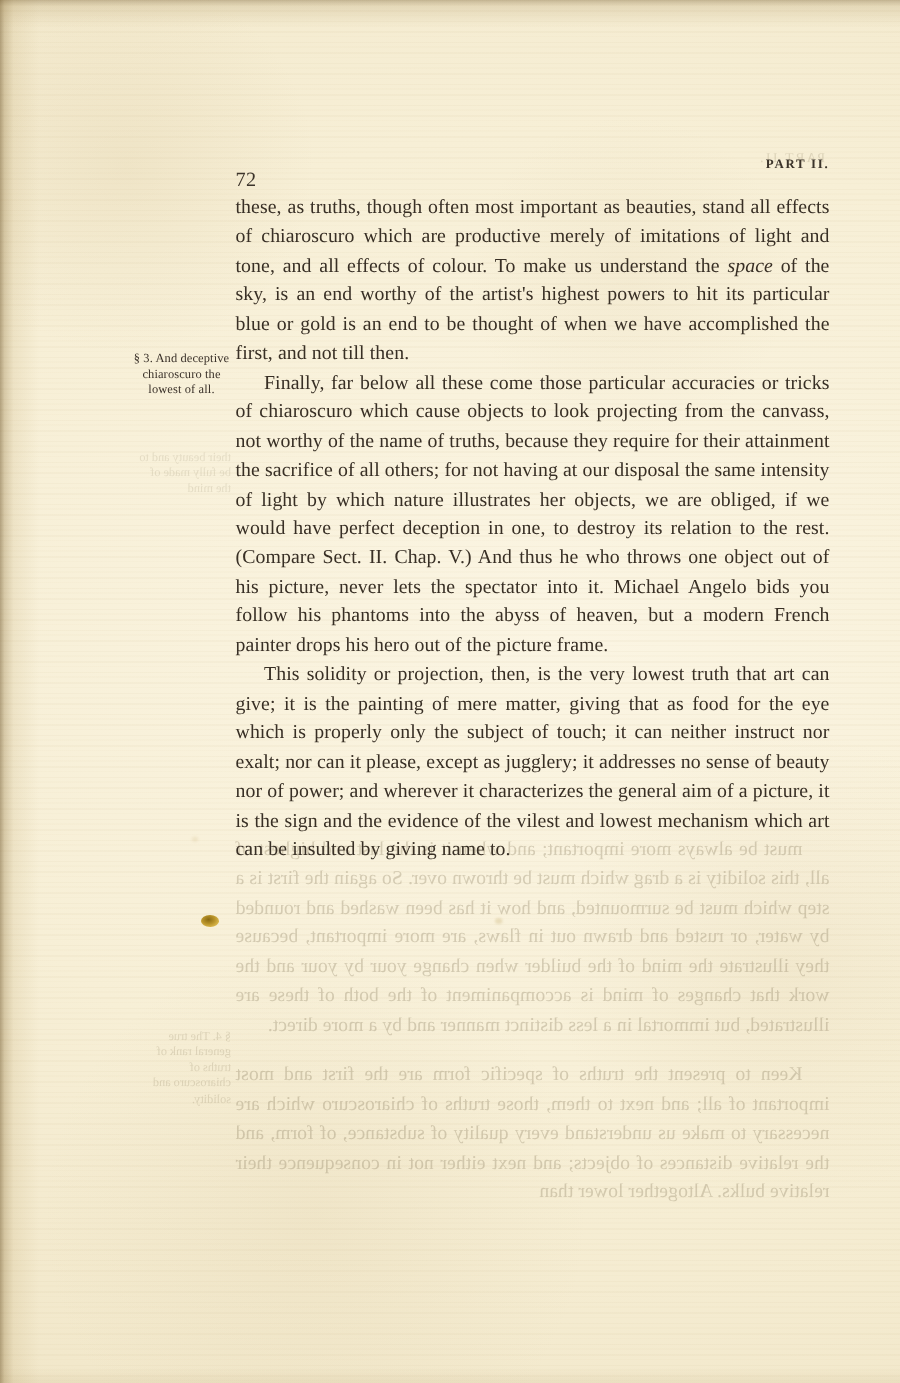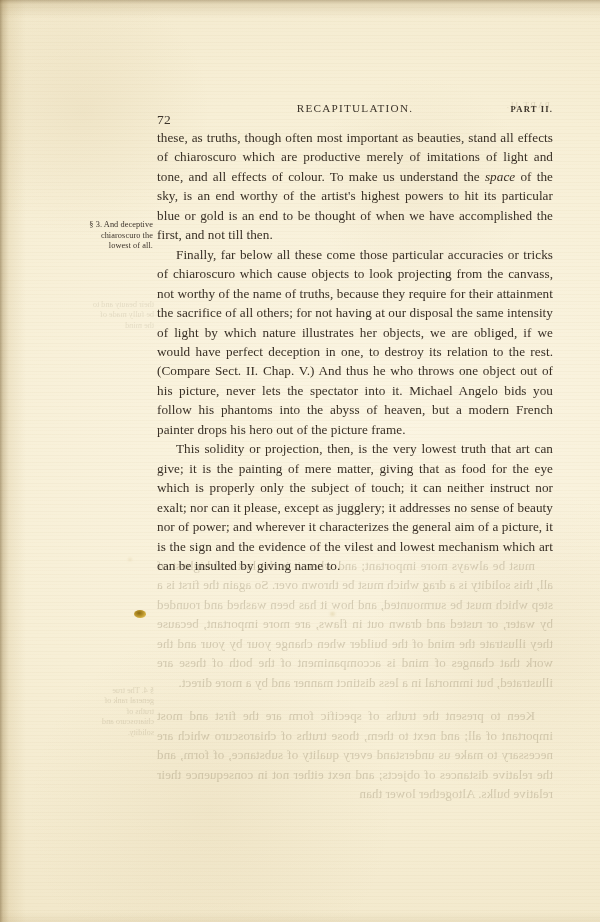--- a/index.html
+++ b/index.html
@@ -188,27 +188,27 @@
     margin: 0 0 0 0;
     text-indent: 19px;
   }
   .textblock p.first { text-indent: 0; }
   .textblock i { font-style: italic; }
 
   
   .marginal-note {
     position: absolute;
     left: 89px;
-    top: 220px;
+    top: 234px;
     width: 64px;
     color: #3b322a;
     font-size: 8.3px;
     line-height: 10.5px;
     letter-spacing: .08px;
-    text-align: right;
+    text-align: center;
     filter: blur(0.25px);
   }
 
   
   .foxing-spot {
     position: absolute;
     left: 134px;
     top: 610px;
     width: 12px;
     height: 8px;
@@ -249,21 +249,20 @@
 
   <div class="showthrough">
     <p>must be always more important; and when it is the last and highest of all, this solidity is a drag which must be thrown over. So again the first is a step which must be surmounted, and how it has been washed and rounded by water, or rusted and drawn out in flaws, are more important, because they illustrate the mind of the builder when change your by your and the work that changes of mind is accompaniment of the both of these are illustrated, but immortal in a less distinct manner and by a more direct.</p>
     <p>Keen to present the truths of specific form are the first and most important of all; and next to them, those truths of chiaroscuro which are necessary to make us understand every quality of substance, of form, and the relative distances of objects; and next either not in consequence their relative bulks.  Altogether lower than</p>
   </div>
 
   <div class="showthrough-note">§ 4. The true general rank of truths of chiaroscuro and solidity.</div>
 
   <div class="running-head">
     <span class="folio">72</span>
-    <span class="head-title">RECAPITULATION.</span>
     <span class="head-part">PART II.</span>
   </div>
 
   <div class="marginal-note">§ 3. And deceptive chiaroscuro the lowest of all.</div>
 
   <div class="textblock">
     <p class="first">
       <span>these, as truths, though often most important as beauties, stand all effects of chiaroscuro which are productive merely of imitations of light and tone, and all effects of colour.  To make us understand the </span><i>space</i><span> of the sky, is an end worthy of the artist's highest powers to hit its particular blue or gold is an end to be thought of when we have accomplished the first, and not till then.</span>
     </p>
     <p>Finally, far below all these come those particular accuracies or tricks of chiaroscuro which cause objects to look projecting from the canvass, not worthy of the name of truths, because they require for their attainment the sacrifice of all others; for not having at our disposal the same intensity of light by which nature illustrates her objects, we are obliged, if we would have perfect deception in one, to destroy its relation to the rest.   (Compare Sect. II. Chap. V.) And thus he who throws one object out of his picture, never lets the spectator into it.   Michael Angelo bids you follow his phantoms into the abyss of heaven, but a modern French painter drops his hero out of the picture frame.</p>

